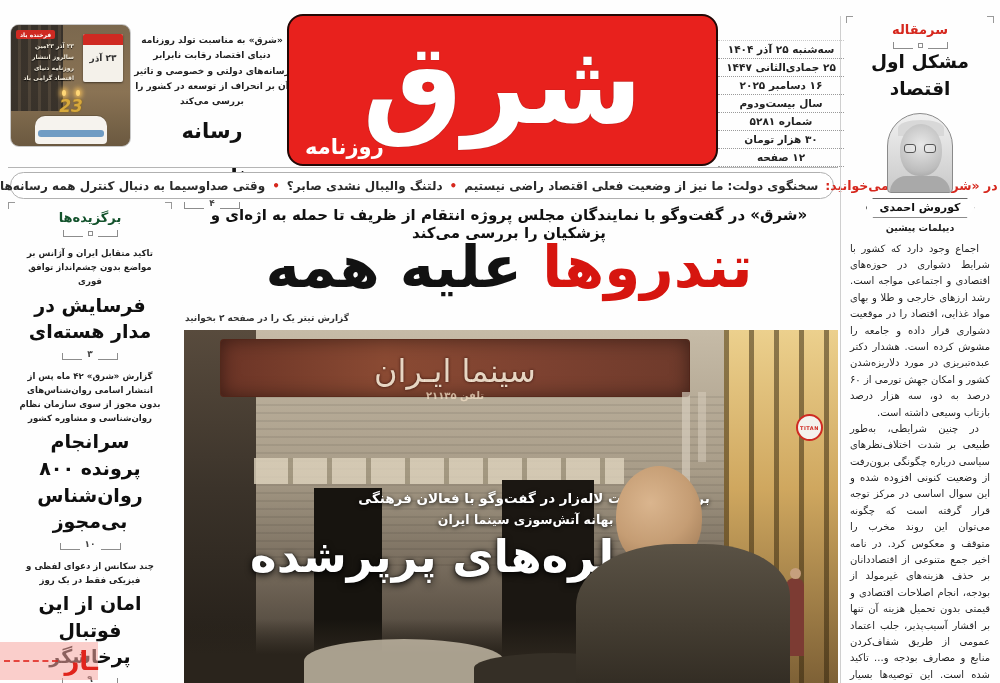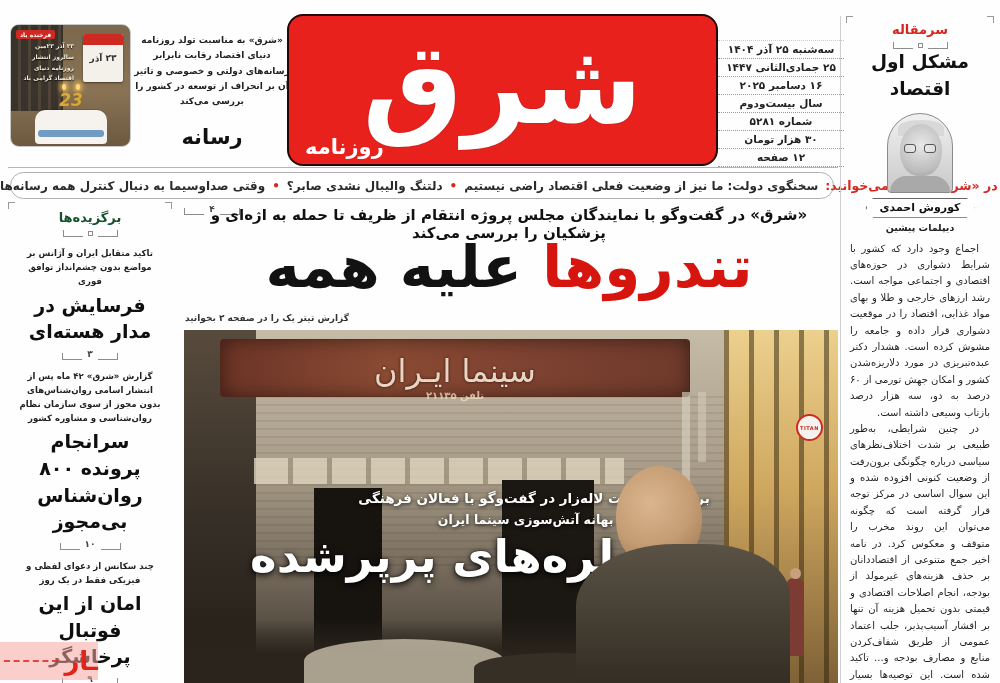--- a/index.html
+++ b/index.html
@@ -22,36 +22,36 @@
 
   
   #promo-photo { position:absolute; left:10px; top:24px; width:121px; height:123px; border:1px solid #c9c9c9;
           border-radius:9px; overflow:hidden; background:linear-gradient(180deg,#7b684e 0%,#8a7354 55%,#6b5940 100%); }
   .binders { position:absolute; left:0; top:0; width:52px; height:86px;
           background:repeating-linear-gradient(90deg,#2c2824 0 7px,#443c33 7px 10px); opacity:.85; }
   .calendar { position:absolute; right:7px; top:9px; width:40px; height:48px; background:#f4f1ea;
           border-radius:2px; box-shadow:0 1px 2px rgba(0,0,0,.5); }
   .calendar .cal-head { height:11px; background:#cf2a22; border-radius:2px 2px 0 0; }
   .calendar .cal-day { font-size:9px; font-weight:bold; text-align:center; margin-top:8px; color:#333; }
-  .cake { position:absolute; left:24px; bottom:2px; width:72px; height:34px; background:#f6f3ee;
+  .cake { position:absolute; left:24px; bottom:2px; width:72px; height:28px; background:#f6f3ee;
           border-radius:10px 10px 4px 4px; box-shadow:0 -1px 0 rgba(0,0,0,.15);font-style:italic; }
   .cake .band { position:absolute; left:3px; right:3px; bottom:7px; height:7px; background:#4f86b8; opacity:.8; border-radius:3px; }
   .cake-num { position:absolute; left:0; right:0; top:-20px; text-align:center; font-size:17px; font-weight:bold;
           color:#d7a93c; text-shadow:0 0 2px #8a6410; }
   .flame { position:absolute; top:-26px; width:4px; height:6px; background:#ffd878; border-radius:50%;
           box-shadow:0 0 5px 2px rgba(255,200,90,.9); }
   .flame.f1 { left:27px; } .flame.f2 { left:41px; }
   .photo-tag { position:absolute; left:5px; top:5px; background:#cf2a22; color:#fff; font-size:6px;
           font-weight:bold; padding:1px 4px; border-radius:2px; }
   .photo-cap { position:absolute; left:5px; top:16px; width:58px; color:#f3ecdd; font-size:6px;
           font-weight:bold; line-height:1.8; text-shadow:0 1px 1px rgba(0,0,0,.8); }
 
   #promo-text { position:absolute; left:133px; top:33px; width:158px; text-align:center; }
   #promo-text .pk { font-size:9px; font-weight:bold; line-height:1.7; color:#222; }
-  #promo-text .pt { font-size:21px; font-weight:bold; line-height:1.55; margin-top:12px; color:#111; }
+  #promo-text .pt { font-size:21px; font-weight:bold; line-height:1.55; margin-top:6px; color:#111; }
 
   
   .orn { direction:ltr; display:flex; align-items:flex-end; justify-content:center; gap:5px; margin:5px auto 0; }
   .orn .b { width:20px; height:7px; border-bottom:1px solid #8c8c8c; }
   .orn .b.l { border-left:1px solid #8c8c8c; }
   .orn .b.r { border-right:1px solid #8c8c8c; }
   .orn .n { font-size:9px; font-weight:bold; color:#444; line-height:1; padding-bottom:1px; }
   .orn .sq { width:5px; height:5px; border:1px solid #8c8c8c; margin-bottom:1px; }
 
   

